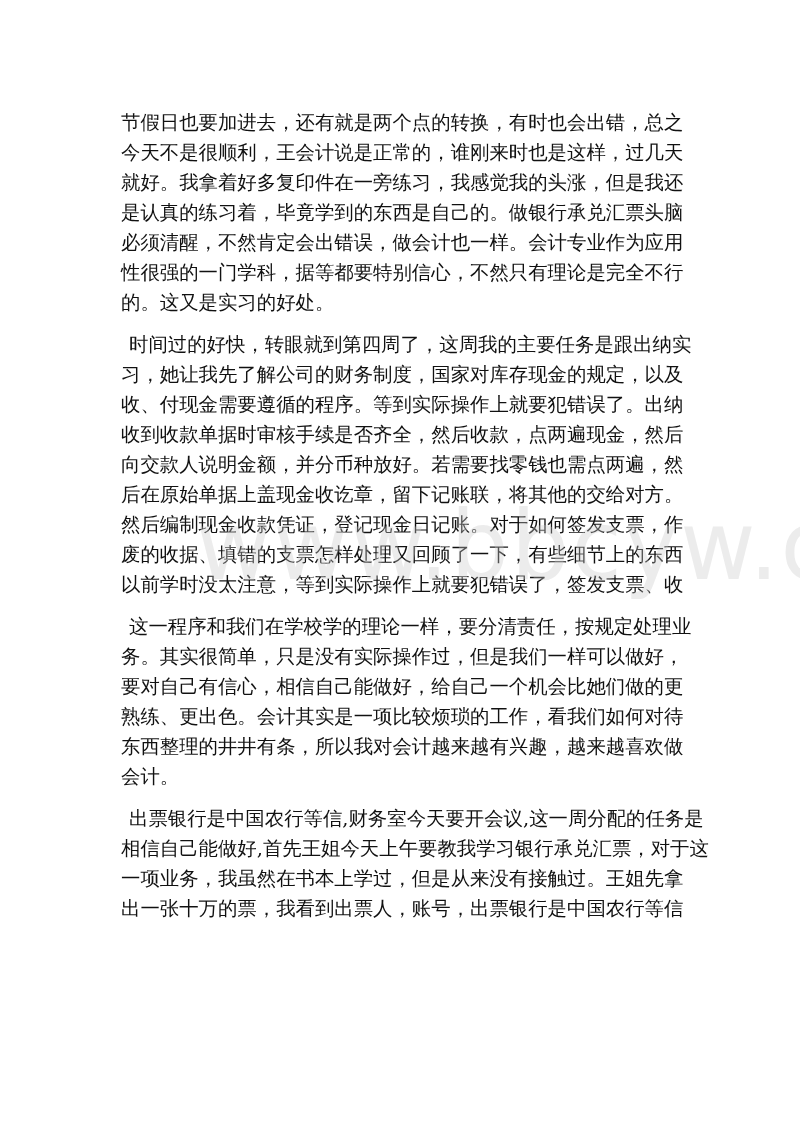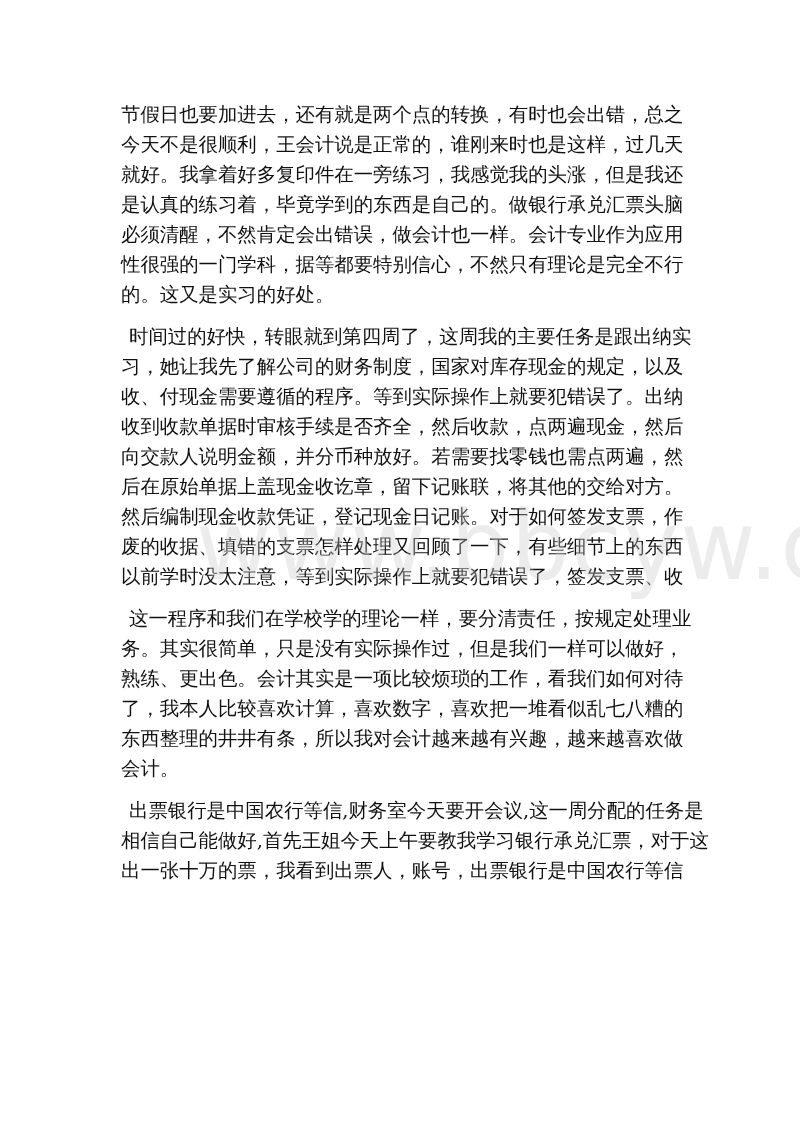--- a/index.html
+++ b/index.html
@@ -18,21 +18,21 @@
       left: 121px;
       top: 100px;
       width: 548px;
       color: #111111;
       font-family: "DejaVu Serif", "Liberation Serif", serif;
       font-size: 19.4px;
       line-height: 30px;
       letter-spacing: 0px;
     }
     .para {
-      margin: 0 0 12px 0;
+      margin: 8px 0 12px 0;
       text-align: justify;
       word-break: break-all;
     }
     .line {
       display: block;
       white-space: nowrap;
       height: 30px;
       overflow: visible;
     }
     .indent {
@@ -76,27 +76,28 @@
     <span class="line">向交款人说明金额，并分币种放好。若需要找零钱也需点两遍，然</span>
     <span class="line">后在原始单据上盖现金收讫章，留下记账联，将其他的交给对方。</span>
     <span class="line">然后编制现金收款凭证，登记现金日记账。对于如何签发支票，作</span>
     <span class="line">废的收据、填错的支票怎样处理又回顾了一下，有些细节上的东西</span>
     <span class="line">以前学时没太注意，等到实际操作上就要犯错误了，签发支票、收</span>
   </div>
 
   <div class="para">
     <span class="line indent">这一程序和我们在学校学的理论一样，要分清责任，按规定处理业</span>
     <span class="line">务。其实很简单，只是没有实际操作过，但是我们一样可以做好，</span>
+    <span class="line">要对自己有信心，相信自己能做好，给自己一个机会比她们做的更</span>
     <span class="line">熟练、更出色。会计其实是一项比较烦琐的工作，看我们如何对待</span>
-    <span class="line">了，我本人比较喜欢计算，喜欢数字，喜欢把一堆看似乱七八糟的</span>
     <span class="line">东西整理的井井有条，所以我对会计越来越有兴趣，越来越喜欢做</span>
     <span class="line">会计。</span>
   </div>
 
   <div class="para">
     <span class="line indent">出票银行是中国农行等信,财务室今天要开会议,这一周分配的任务是</span>
     <span class="line">相信自己能做好,首先王姐今天上午要教我学习银行承兑汇票，对于这</span>
+    <span class="line">一项业务，我虽然在书本上学过，但是从来没有接触过。王姐先拿</span>
     <span class="line">出一张十万的票，我看到出票人，账号，出票银行是中国农行等信</span>
   </div>
 
 </div>
 
 <div class="watermark">www.bbcyw.com</div>
 
 </body></html>

